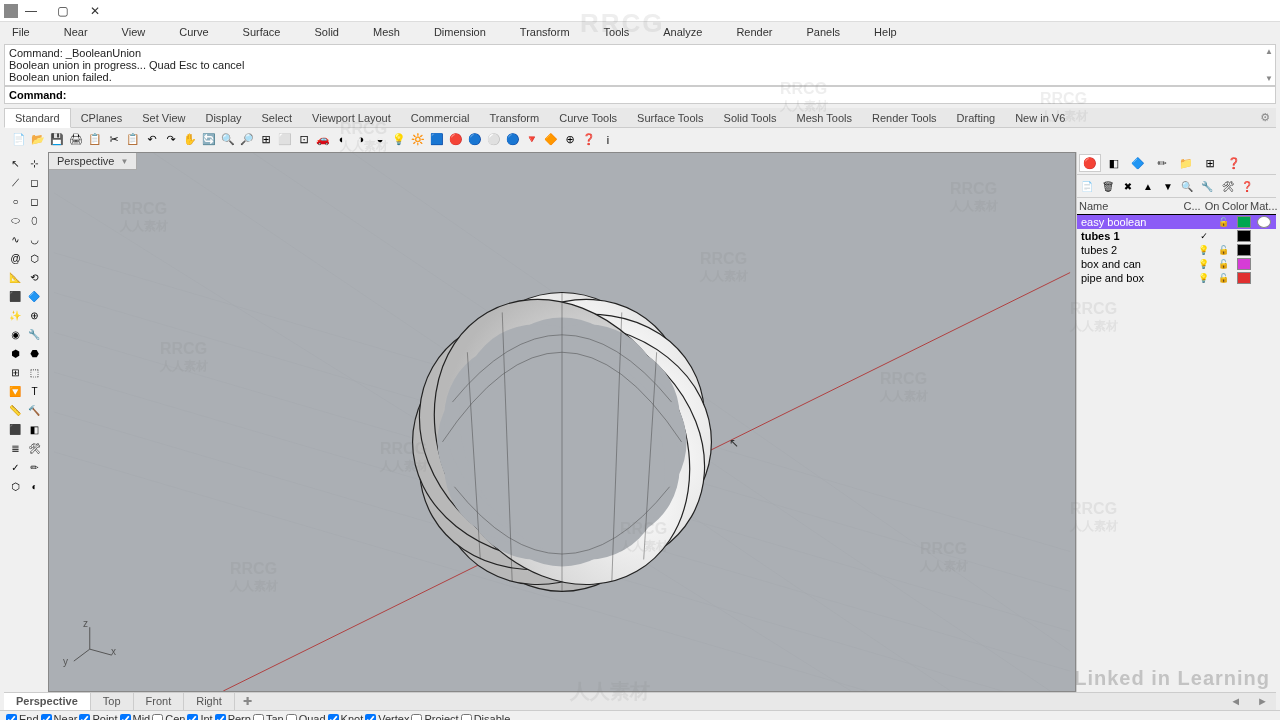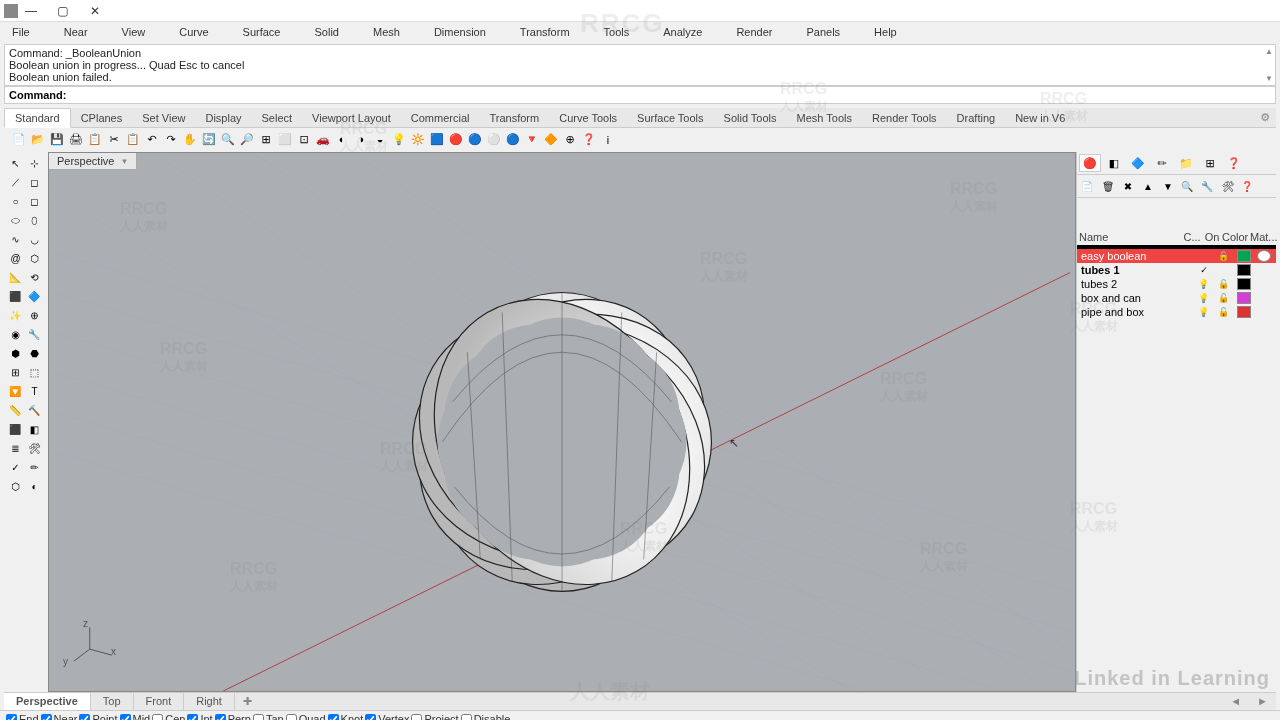--- a/index.html
+++ b/index.html
@@ -27,27 +27,27 @@
 .left-tools{width:44px;background:#f0f0f0;display:flex;flex-wrap:wrap;align-content:flex-start;gap:0;padding:2px;}
 .left-tools .tool-icon{width:19px;height:19px;margin:0;}
 .viewport-container{flex:1;background:#abafb4;position:relative;border:1px solid #888;}
 .viewport-tab{position:absolute;top:0;left:0;background:#e8e8e8;padding:2px 8px;font-size:11px;color:#333;border-right:1px solid #aaa;border-bottom:1px solid #aaa;display:flex;align-items:center;gap:6px;}
 .viewport-tab .dd{color:#888;font-size:8px;}
 .right-panel{width:200px;background:#f0f0f0;border-left:1px solid #ccc;display:flex;flex-direction:column;}
 .panel-tabs{display:flex;gap:2px;padding:2px;border-bottom:1px solid #ccc;}
 .panel-tab-icon{width:22px;height:18px;display:flex;align-items:center;justify-content:center;cursor:pointer;}
 .panel-tab-icon.active{background:#fff;border:1px solid #ccc;}
 .panel-toolbar{display:flex;gap:2px;padding:2px;border-bottom:1px solid #ccc;}
-.layer-header{display:flex;font-size:10px;color:#444;border-bottom:4px solid #000000;padding:2px;margin-top:31px;}
+.layer-header{display:flex;font-size:10px;color:#444;border-bottom:1px solid #000000;padding:2px;}
 .layer-header .col-name{flex:1;}
 .layer-header .col-s{width:20px;text-align:center;}
 .layer-header .col-color{width:28px;}
 .layer-header .col-mat{width:24px;}
 .layer-row{display:flex;align-items:center;padding:1px 2px;font-size:10px;}
-.layer-row.selected{background:#ef4444;color:#fff;}
+.layer-row.selected{background:#8b5cf6;color:#fff;}
 .layer-row .lname{flex:1;padding-left:2px;}
 .layer-row .licon{width:20px;text-align:center;font-size:9px;}
 .layer-row .lcolor{width:14px;height:12px;border:1px solid #888;margin:0 3px;}
 .layer-row .lmat{width:14px;height:12px;border:1px solid #888;background:#fff;border-radius:50%;margin:0 3px;}
 .viewport-tabs{display:flex;margin:0 4px;border-top:1px solid #ccc;background:#e8e8e8;}
 .viewport-tabs .vtab{padding:2px 12px;color:#555;cursor:pointer;border-right:1px solid #ccc;font-size:11px;}
 .viewport-tabs .vtab.active{background:#fff;font-weight:bold;}
 .viewport-tabs .plus{padding:2px 8px;color:#888;cursor:pointer;}
 .viewport-tabs .sb-arrow{margin-left:auto;padding:2px 8px;color:#888;}
 .osnap-bar{display:flex;align-items:center;padding:2px 6px;gap:2px;background:#f0f0f0;border-top:1px solid #ccc;}

